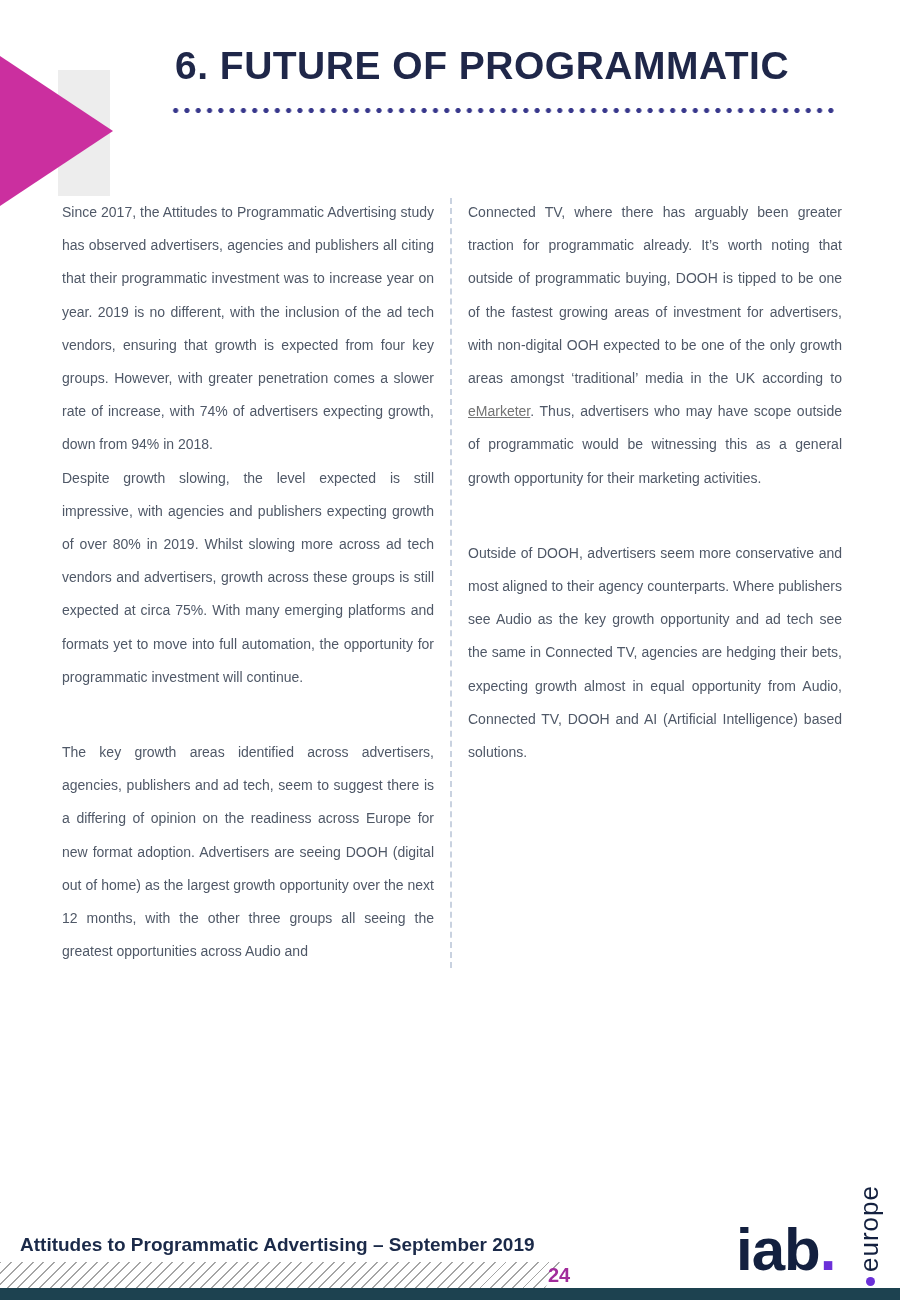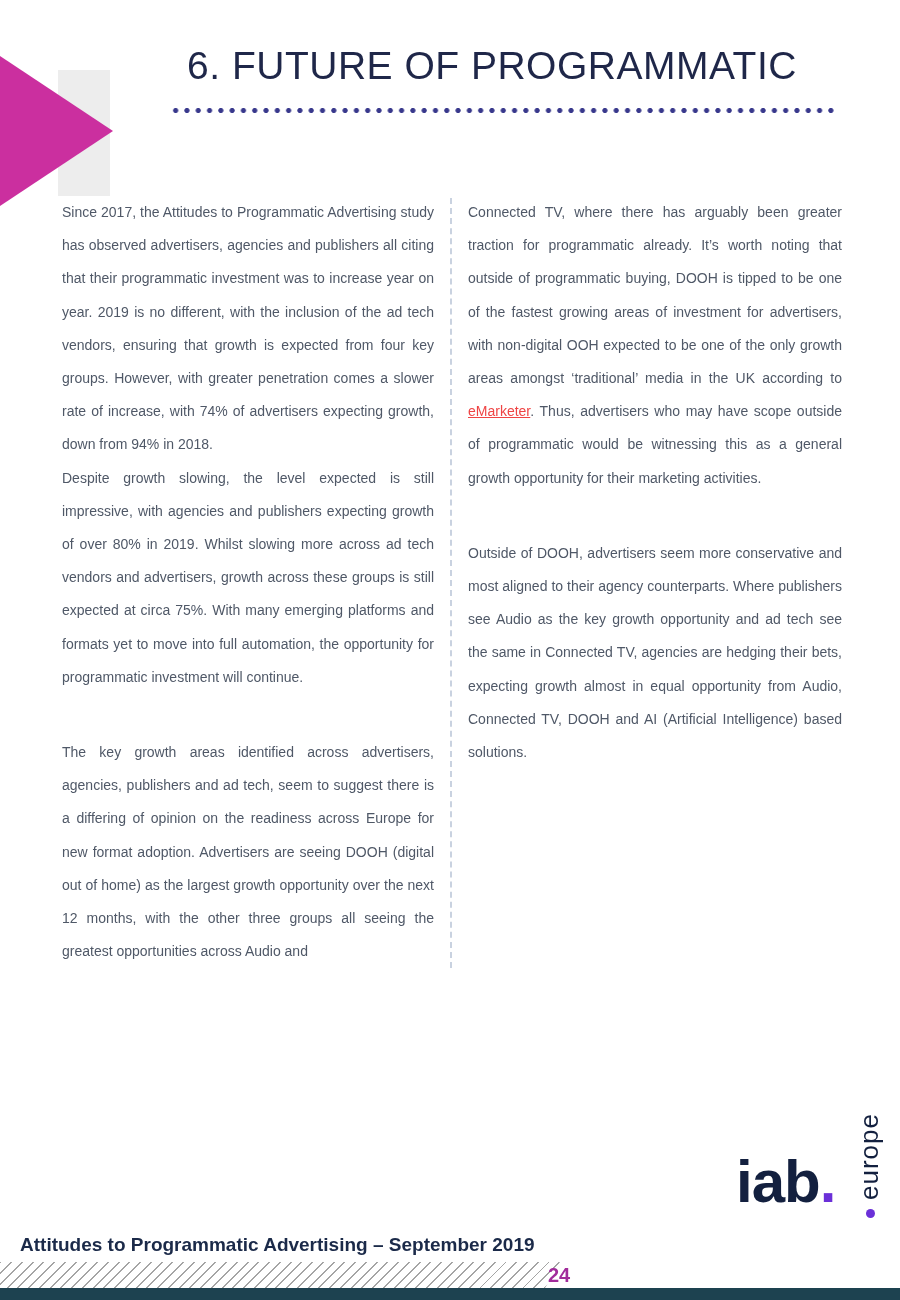--- a/index.html
+++ b/index.html
@@ -18,23 +18,23 @@
   .accent-square {
     position:absolute; left:58px; top:70px; width:52px; height:126px;
     background:#ededed; z-index:1;
   }
   .accent-triangle {
     position:absolute; left:0; top:56px; width:113px; height:150px;
     background:#cb2f9f; z-index:2;
     clip-path: polygon(0 0, 100% 50%, 0 100%);
   }
   .title {
-    position:absolute; top:44px; left:122px; width:740px;
+    position:absolute; top:44px; left:112px; width:740px;
     text-align:center;
-    font-size:39px; font-weight:normal; color:#1f2749;
+    font-size:39px; font-weight:bold; color:#1f2749;
     letter-spacing:0.5px; z-index:3;
   }
   .dotted-separator {
     position:absolute; top:107px; left:170px; width:668px; height:7px;
     background-image: radial-gradient(circle, #38388c 2.2px, transparent 2.9px);
     background-size: 11.3px 7px;
     background-repeat: repeat-x;
     background-position: 0 center;
     z-index:3;
   }
@@ -52,21 +52,21 @@
   }
   .col.right { width:374px; }
   .divider {
     width:0;
     border-left:2px dashed #c9d2e0;
     margin:2px 16px 0 16px;
   }
   .para { margin:0; }
   .para-gap { margin-top:42px; }
   .link {
-    color:#ef4444; text-decoration:underline; cursor:pointer;
+    color:#737373; text-decoration:underline; cursor:pointer;
   }
 
   
   .footer-title {
     position:absolute; left:20px; top:1234px;
     font-size:19px; font-weight:bold; color:#1b2a49; z-index:3;
   }
   .hatch {
     position:absolute; left:0; top:1262px; width:560px; height:26px;
     background:repeating-linear-gradient(135deg, #a5a5a5 0px, #a5a5a5 1.3px, transparent 1.3px, transparent 7.6px);
@@ -77,21 +77,21 @@
     position:absolute; left:548px; top:1264px;
     font-size:20px; font-weight:bold; color:#a12c9b; z-index:3;
   }
   .bottom-bar {
     position:absolute; left:0; bottom:0; width:900px; height:12px;
     background:#1d4250; z-index:4;
   }
 
   
   .logo {
-    position:absolute; left:736px; top:1110px; width:148px; height:110px; z-index:3;text-align:center;
+    position:absolute; left:736px; top:1178px; width:148px; height:110px; z-index:3;
   }
   .logo-iab-row {
     position:absolute; left:0; bottom:8px;
     font-size:60px; font-weight:bold; letter-spacing:-1px;
     color:#13203f; line-height:1;
   }
   .logo-iab-dot { color:#6b30d8; }
   .logo-europe {
     position:absolute; right:2px; bottom:16px; height:94px;
     writing-mode:vertical-rl; transform:rotate(180deg);

